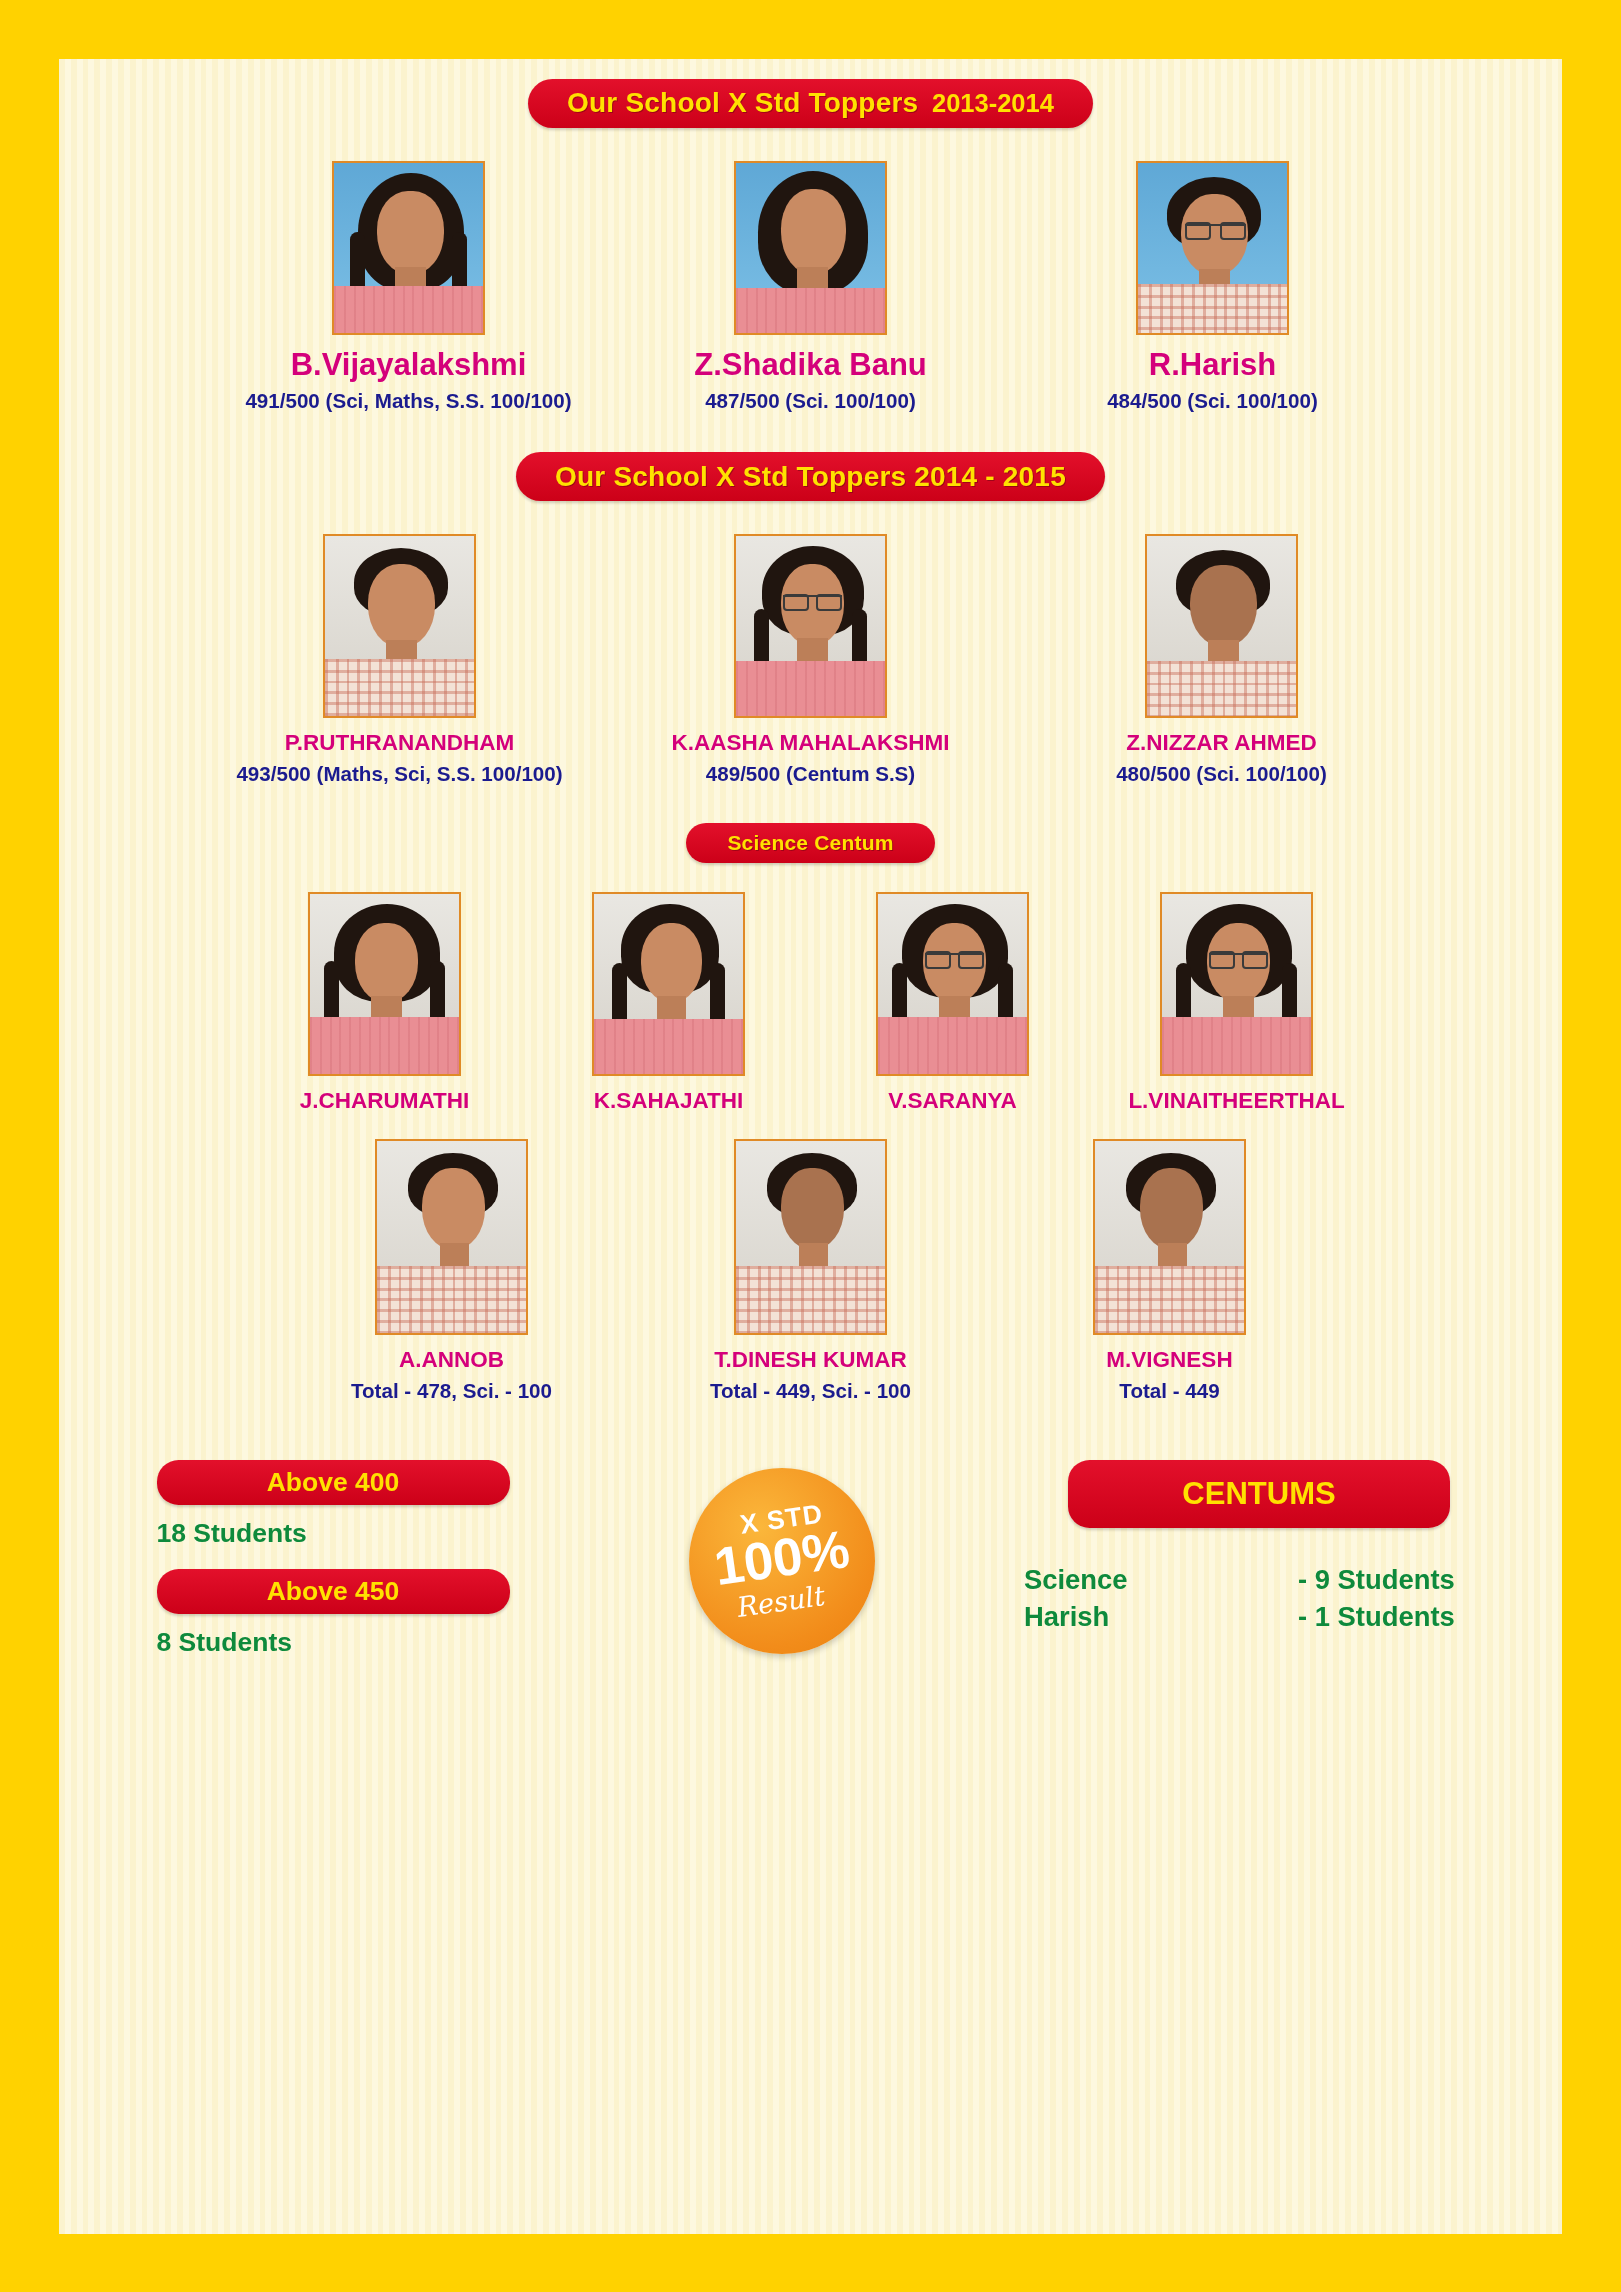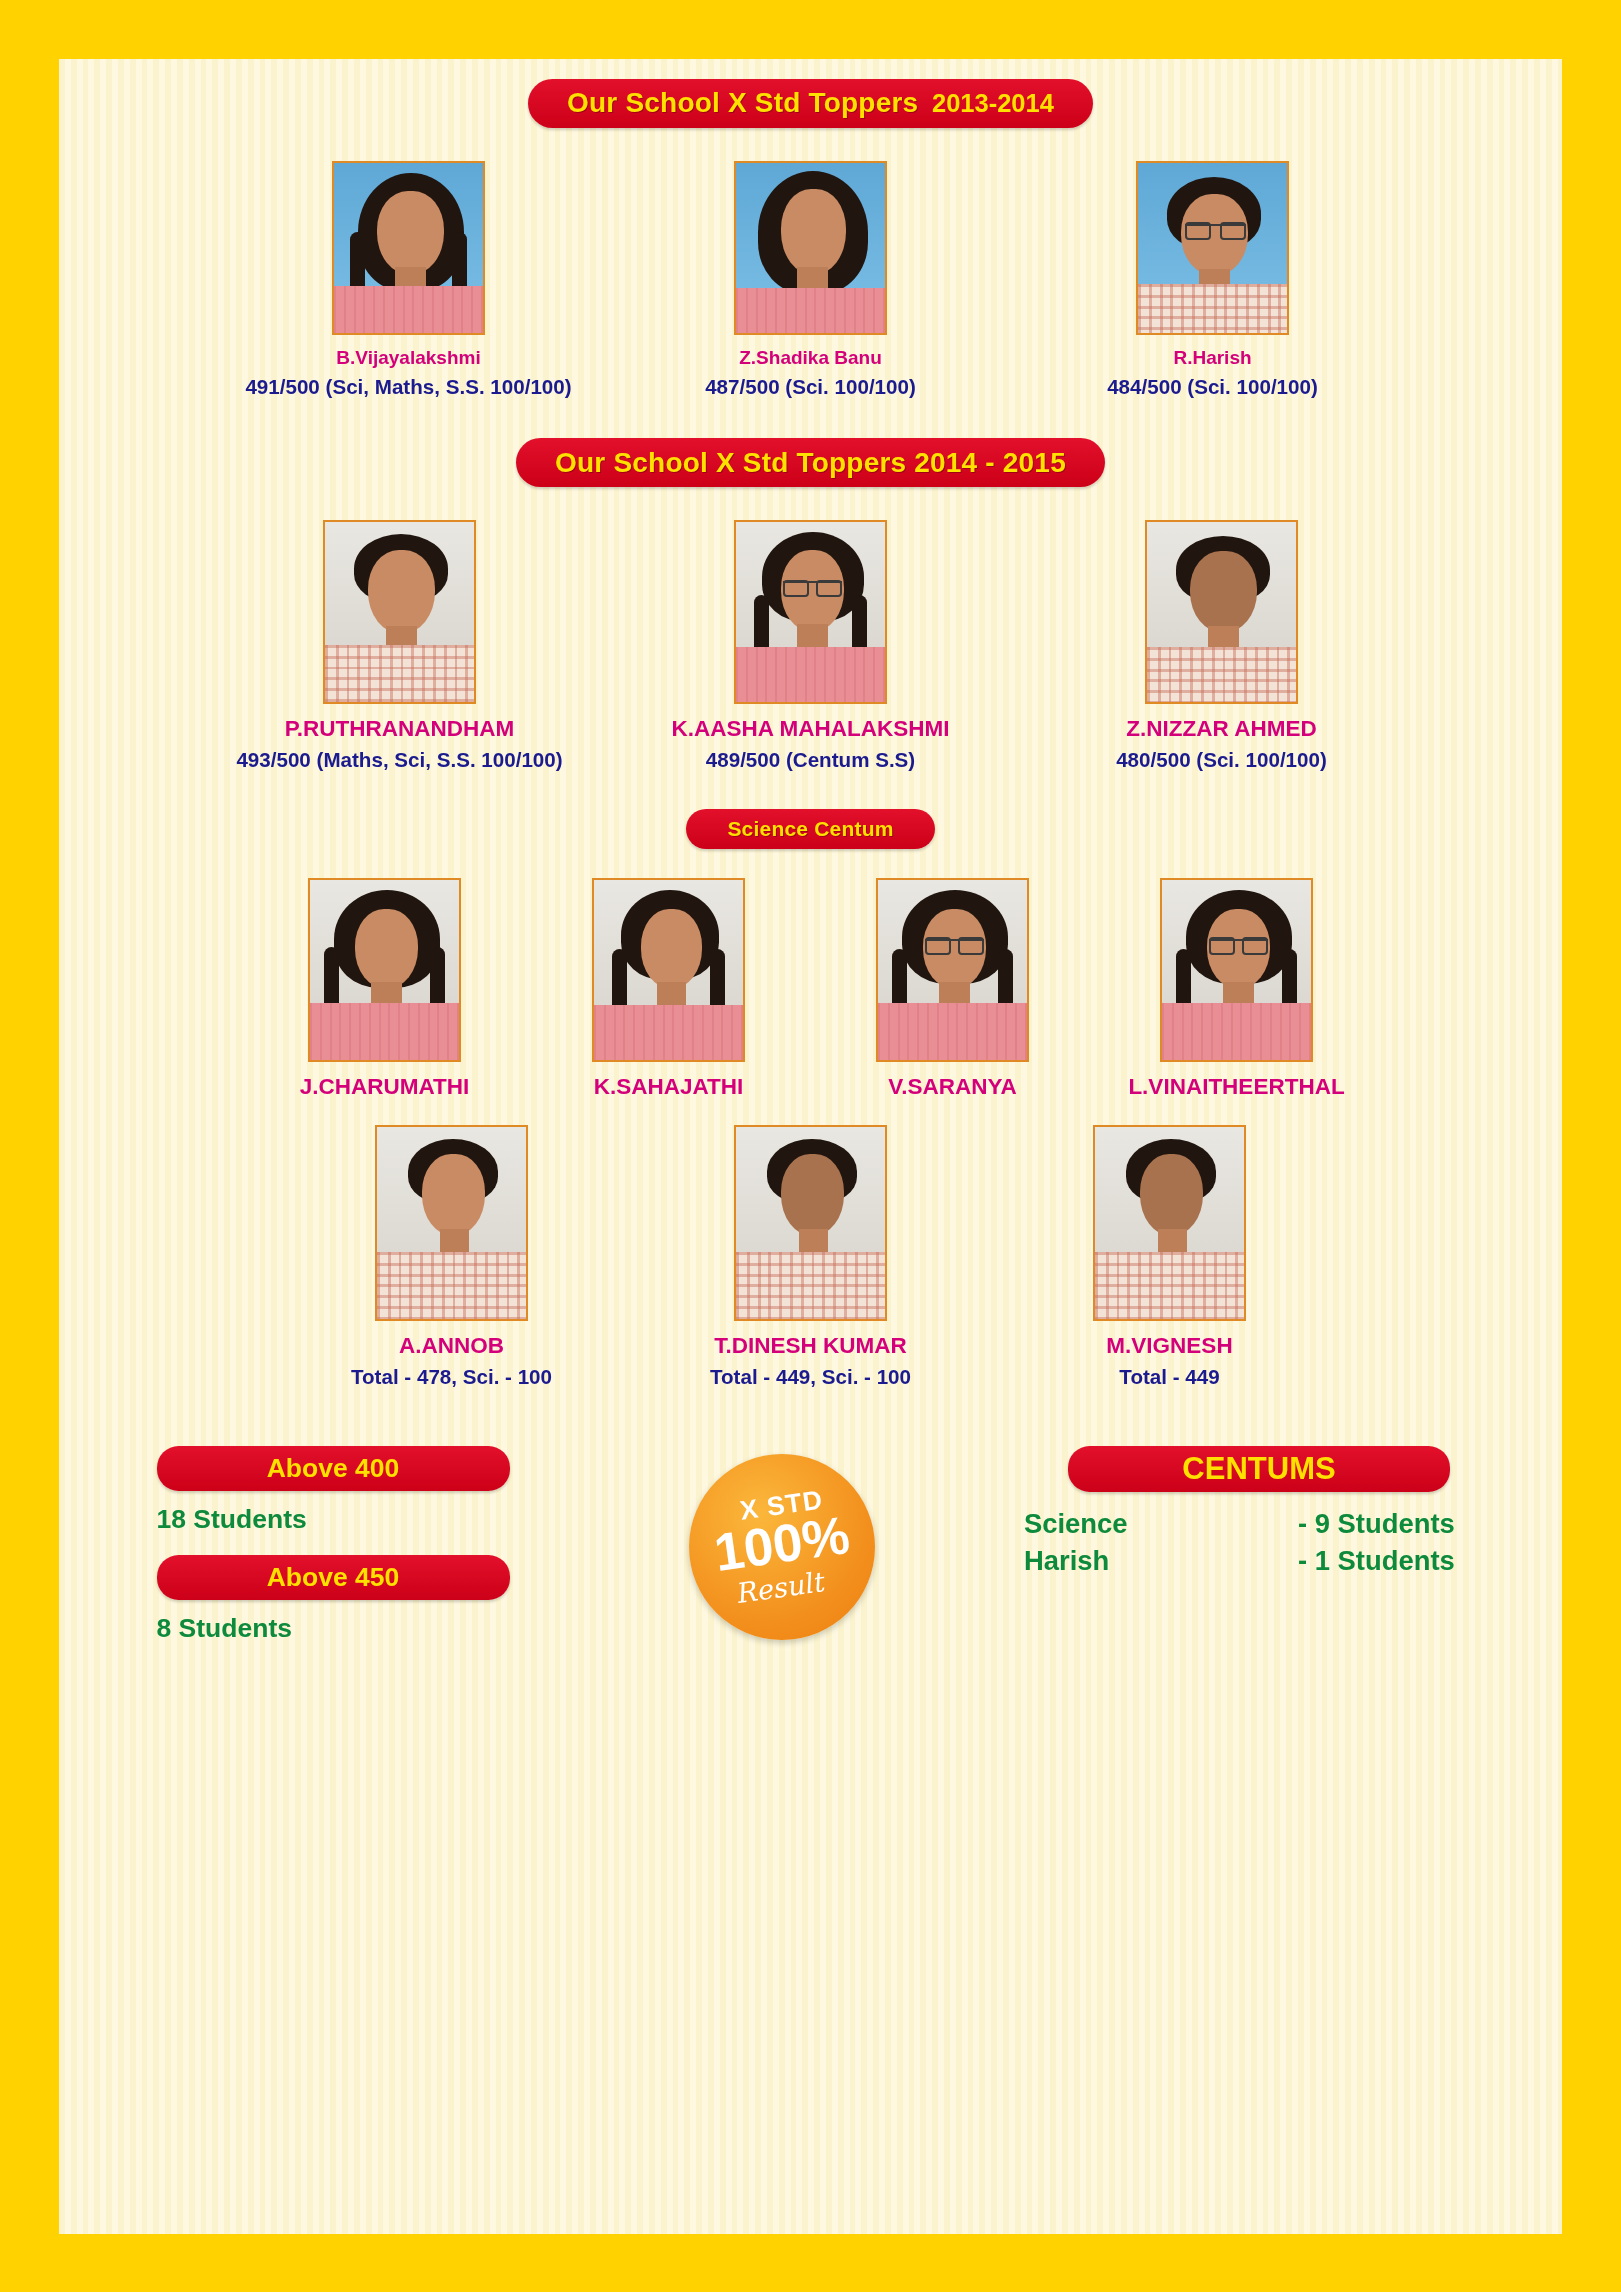--- a/index.html
+++ b/index.html
@@ -95,21 +95,21 @@
     background: #7FB8DE;
   }
   .photo.p1 { width: 153px; height: 174px; }
   .photo.p2 { width: 153px; height: 184px; }
   .photo.p3 { width: 153px; height: 184px; }
   .photo.p4 { width: 153px; height: 196px; }
 
   .name {
     margin-top: 11.8px;
     color: #D4007B;
-    font-size: 19px;
+    font-size: 31px;
     font-weight: bold;
     text-align: center;
     white-space: nowrap;
   }
   .name.sm { font-size: 22.5px; }
   .score {
     margin-top: 5.9px;
     color: #1B1B8F;
     font-size: 20.6px;
     font-weight: bold;
@@ -242,23 +242,23 @@
     margin-top: 2px;
   }
   .stats-right { width: 470px; }
   .centums-title {
     background: linear-gradient(#E3102B, #CC0018);
     border-radius: 21.6px;
     color: #FFE100;
     font-size: 31px;
     font-weight: bold;
     text-align: center;
-    padding: 5px 0;
+    padding: 16px 0;
     width: 382px;
-    margin: 0 auto 13px;
+    margin: 0 auto 33px;
     box-shadow: 0 2px 2.9px rgba(0,0,0,0.18);
   }
   .centum-row {
     display: flex;
     justify-content: space-between;
     color: #0E8A3C;
     font-size: 27.4px;
     font-weight: bold;
     padding: 2.9px 0;
   }

